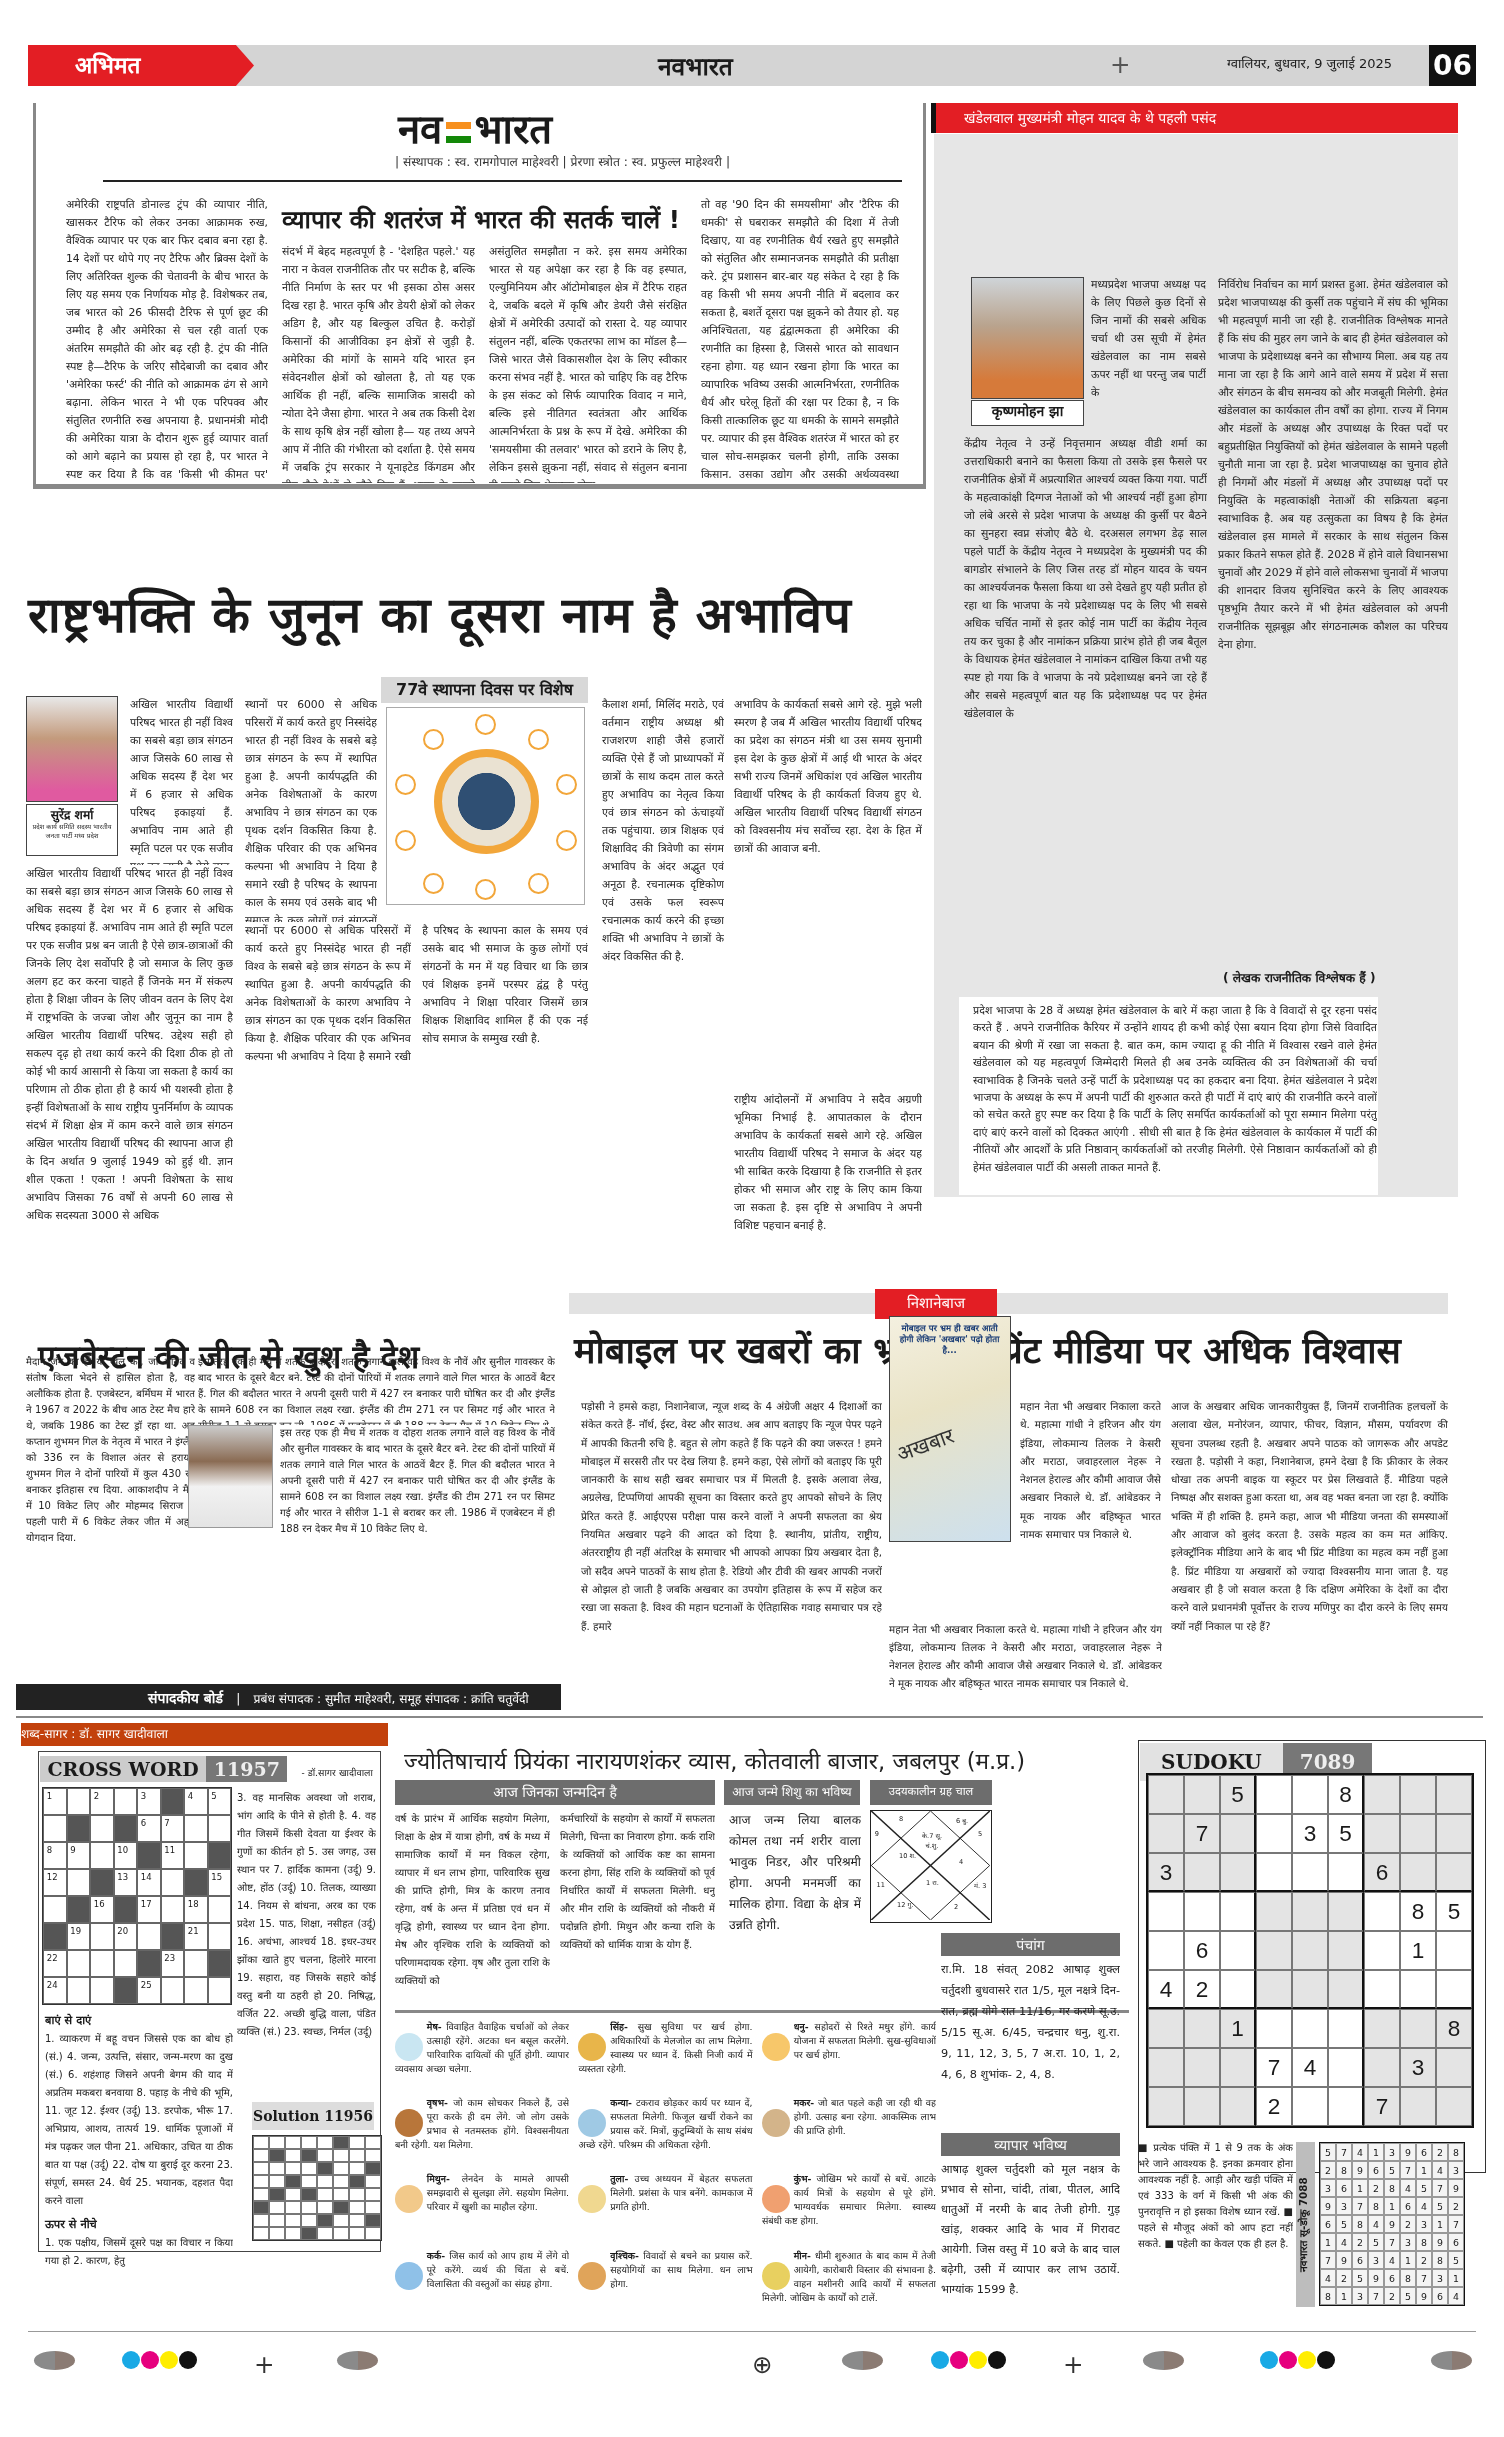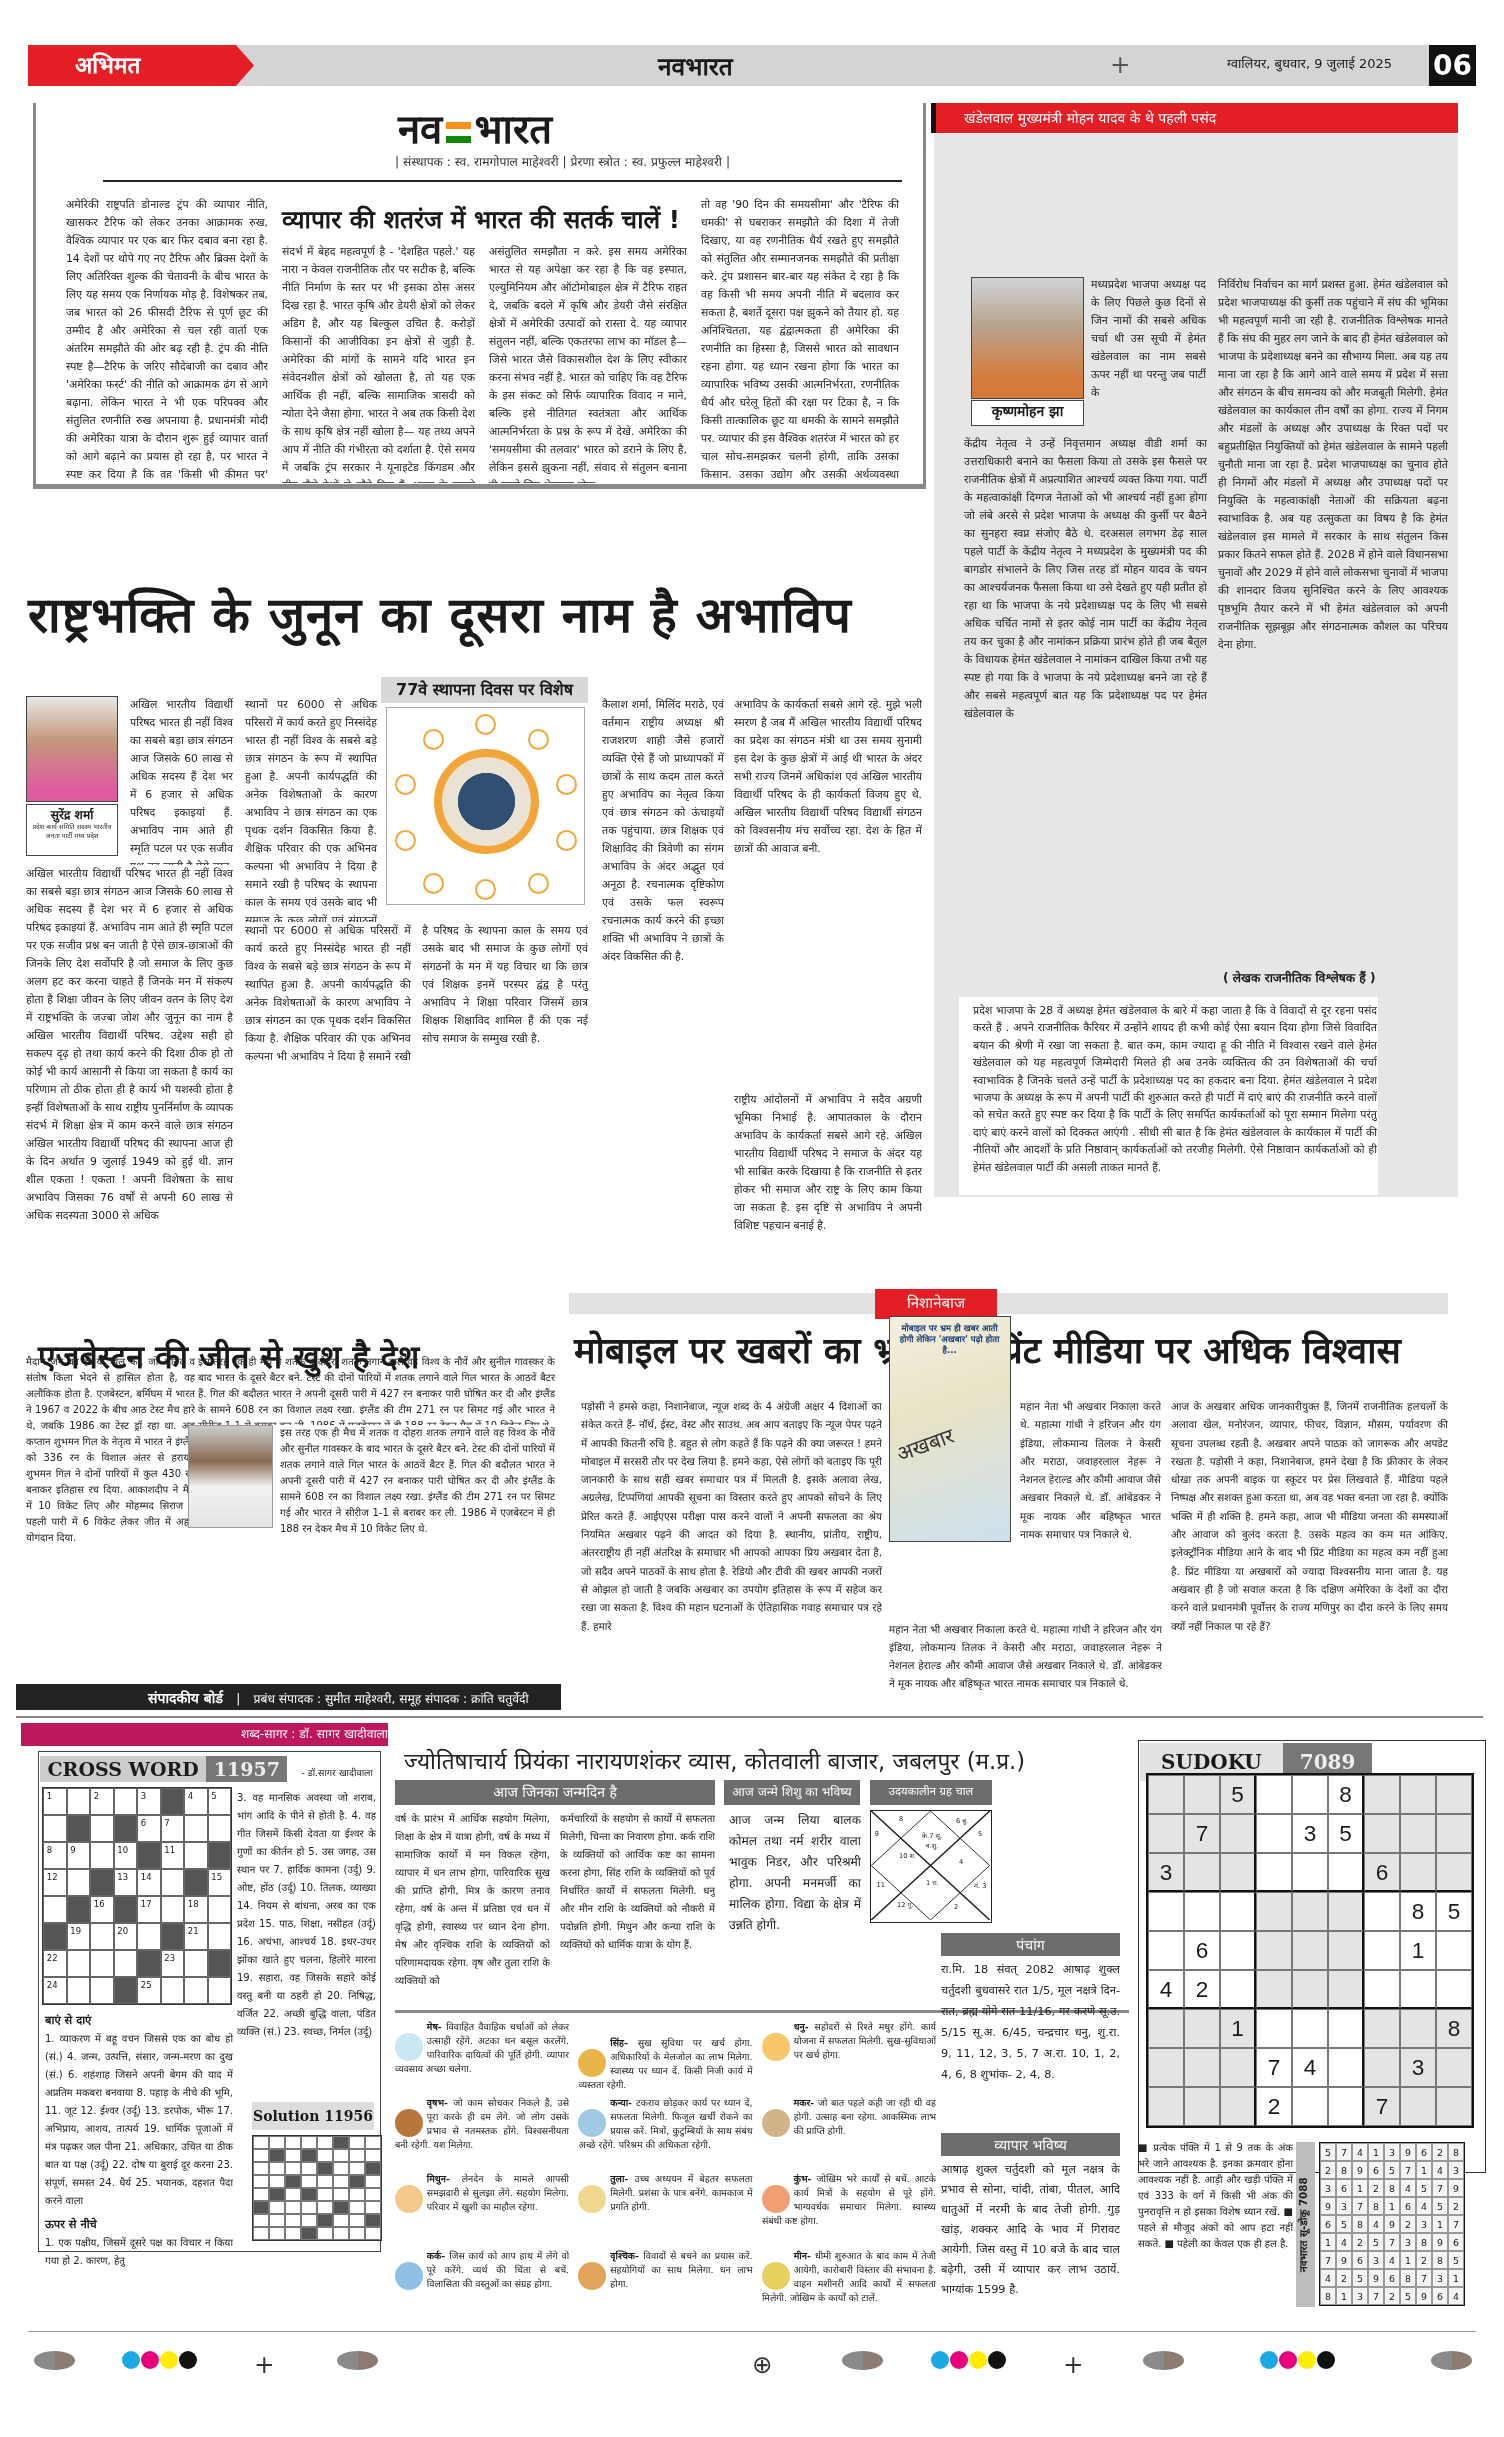--- a/index.html
+++ b/index.html
@@ -33,21 +33,21 @@
 .emblem{left:386px;top:707px;width:199px;height:198px;border:0.9px solid #aaa;background:#fff}
 .ring{left:47px;top:41px;width:105px;height:105px;border-radius:50%;border:8.5px solid #f2a63a;background:radial-gradient(circle,#2f4f73 45%,#eae2d2 46%)}
 .dot{width:21px;height:21px;border-radius:50%;border:2.8px solid #f2a63a;background:#fff}
 
 .edg-h{left:38px;top:1333px;font-size:32px;font-weight:bold}
 .nishan-bar{left:569px;top:1293px;width:879px;height:21px;background:#e2e2e2}
 .nishan-tag{left:875px;top:1289px;width:122px;height:30px;background:#e31e24;color:#fff;font-size:15px;text-align:center;line-height:28px}
 .mob-h{left:574px;top:1326px;width:875px;font-size:36px;font-weight:900;line-height:49px}
 .cartoon{left:889px;top:1316px;width:122px;height:226px;border:1.9px solid #444;background:linear-gradient(160deg,#f4f0e0 0%,#e9e3c6 40%,#cde0ee 100%)}
 .board{left:16px;top:1684px;width:545px;height:26px;background:#222;color:#fff;font-size:12.2px;padding:3.8px 0 0 132px}
-.sabd{left:21px;top:1723px;width:367px;height:22.6px;background:#be185d;color:#fff;font-size:12.2px;text-align:right;line-height:22.6px}
+.sabd{left:21px;top:1723px;width:367px;height:22.6px;background:#c2410c;color:#fff;font-size:12.2px;text-align:left;line-height:22.6px}
 .cwbox{left:38px;top:1751px;width:343px;height:501px;border:1.9px solid #444}
 .cwtitle{left:40px;top:1755px;height:28px;font-size:19px;font-weight:bold;font-family:"DejaVu Serif",serif}
 .cwgrid{left:42px;top:1787px;border:1.9px solid #333;display:grid;grid-template-columns:repeat(8,23.5px);grid-template-rows:repeat(8,27px)}
 .cwgrid div{border:0.9px solid #666;font-size:8.5px;padding:0.9px 0 0 2.8px;background:#fff}
 .cwgrid div.b{background:#555}
 .solgrid{left:252px;top:2135px;border:0.9px solid #333;display:grid;grid-template-columns:repeat(8,16px);grid-template-rows:repeat(8,13px)}
 .solgrid div{border:0.9px solid #777;background:#fff;font-size:5.6px}
 .solgrid div.b{background:#555}
 .astro-h{left:404px;top:1745px;font-size:22.6px;color:#222}
 .grayhead{background:#6d6d6d;color:#fff;font-size:14px;text-align:center;line-height:24.5px}
@@ -322,21 +322,21 @@
   <span class="abs" style="left:83px;top:92px;font-size:6.6px">2</span>
 </div>
 <div class="abs" style="left:395px;top:2010px;width:734px;height:2.8px;background:#888"></div>
 <div class="abs grayhead" style="left:941px;top:1933px;width:179px;height:22.6px">पंचांग</div>
 <div class="abs col" style="left:941px;top:1959px;width:179px;height:150px;font-size:11.3px;line-height:21px">रा.मि. 18 संवत् 2082 आषाढ़ शुक्ल चर्तुदशी बुधवासरे रात 1/5, मूल नक्षत्रे दिन-रात, ब्रह्म योगे रात 11/16, गर करणे सू.उ. 5/15 सू.अ. 6/45, चन्द्रचार धनु, शु.रा. 9, 11, 12, 3, 5, 7 अ.रा. 10, 1, 2, 4, 6, 8 शुभांक- 2, 4, 8.</div>
 <div class="abs grayhead" style="left:941px;top:2133px;width:179px;height:22.6px">व्यापार भविष्य</div>
 <div class="abs col" style="left:941px;top:2160px;width:179px;height:158px;font-size:11.3px;line-height:20px">आषाढ़ शुक्ल चर्तुदशी को मूल नक्षत्र के प्रभाव से सोना, चांदी, तांबा, पीतल, आदि धातुओं में नरमी के बाद तेजी होगी. गुड़ खांड़, शक्कर आदि के भाव में गिरावट आयेगी. जिस वस्तु में 10 बजे के बाद चाल बढ़ेगी, उसी में व्यापार कर लाभ उठायें. भाग्यांक 1599 है.</div>
 
 <div id="signs" class="abs" style="left:395px;top:2020px;width:541px;height:301px;display:grid;grid-template-columns:repeat(3,1fr);grid-template-rows:repeat(4,1fr);gap:3.8px 9.4px">
     <div style="font-size: 9.4px; line-height: 14px; text-align: justify; overflow: hidden;"><b>मेष- </b><span style="float: left; width: 28px; height: 28px; border-radius: 50%; margin: 13px 3.8px 0px 0px; background: rgb(201, 230, 242);"></span><span>विवाहित वैवाहिक चर्चाओं को लेकर उत्साही रहेंगे. अटका धन बसूल करलेंगे. पारिवारिक दायित्वों की पूर्ति होगी. व्यापार व्यवसाय अच्छा चलेगा.</span></div>
-    <div style="font-size: 9.4px; line-height: 14px; text-align: justify; overflow: hidden; margin-top: 16px;"><b>सिंह- </b><span style="float: left; width: 28px; height: 28px; border-radius: 50%; margin: 13px 3.8px 0px 0px; background: rgb(232, 181, 74);"></span><span>सुख सुविधा पर खर्च होगा. अधिकारियों के मेलजोल का लाभ मिलेगा. स्वास्थ्य पर ध्यान दें. किसी निजी कार्य में व्यस्तता रहेगी.</span></div>
+    <div style="font-size: 9.4px; line-height: 14px; text-align: justify; overflow: hidden;"><b>सिंह- </b><span style="float: left; width: 28px; height: 28px; border-radius: 50%; margin: 13px 3.8px 0px 0px; background: rgb(232, 181, 74);"></span><span>सुख सुविधा पर खर्च होगा. अधिकारियों के मेलजोल का लाभ मिलेगा. स्वास्थ्य पर ध्यान दें. किसी निजी कार्य में व्यस्तता रहेगी.</span></div>
     <div style="font-size: 9.4px; line-height: 14px; text-align: justify; overflow: hidden;"><b>धनु- </b><span style="float: left; width: 28px; height: 28px; border-radius: 50%; margin: 13px 3.8px 0px 0px; background: rgb(247, 199, 106);"></span><span>सहोदरों से रिश्ते मधुर होंगे. कार्य योजना में सफलता मिलेगी. सुख-सुविधाओं पर खर्च होगा.</span></div>
     <div style="font-size: 9.4px; line-height: 14px; text-align: justify; overflow: hidden;"><b>वृषभ- </b><span style="float: left; width: 28px; height: 28px; border-radius: 50%; margin: 13px 3.8px 0px 0px; background: rgb(184, 118, 58);"></span><span>जो काम सोचकर निकले हैं, उसे पूरा करके ही दम लेंगे. जो लोग उसके प्रभाव से नतमस्तक होंगे. विश्वसनीयता बनी रहेगी. यश मिलेगा.</span></div>
     <div style="font-size: 9.4px; line-height: 14px; text-align: justify; overflow: hidden;"><b>कन्या- </b><span style="float: left; width: 28px; height: 28px; border-radius: 50%; margin: 13px 3.8px 0px 0px; background: rgb(159, 201, 228);"></span><span>टकराव छोड़कर कार्य पर ध्यान दें, सफलता मिलेगी. फिजूल खर्ची रोकने का प्रयास करें. मित्रों, कुटुम्बियों के साथ संबंध अच्छे रहेंगे. परिश्रम की अधिकता रहेगी.</span></div>
     <div style="font-size: 9.4px; line-height: 14px; text-align: justify; overflow: hidden;"><b>मकर- </b><span style="float: left; width: 28px; height: 28px; border-radius: 50%; margin: 13px 3.8px 0px 0px; background: rgb(211, 180, 138);"></span><span>जो बात पहले कही जा रही थी वह होगी. उत्साह बना रहेगा. आकस्मिक लाभ की प्राप्ति होगी.</span></div>
     <div style="font-size: 9.4px; line-height: 14px; text-align: justify; overflow: hidden;"><b>मिथुन- </b><span style="float: left; width: 28px; height: 28px; border-radius: 50%; margin: 13px 3.8px 0px 0px; background: rgb(242, 201, 138);"></span><span>लेनदेन के मामले आपसी समझदारी से सुलझा लेंगे. सहयोग मिलेगा. परिवार में खुशी का माहौल रहेगा.</span></div>
     <div style="font-size: 9.4px; line-height: 14px; text-align: justify; overflow: hidden;"><b>तुला- </b><span style="float: left; width: 28px; height: 28px; border-radius: 50%; margin: 13px 3.8px 0px 0px; background: rgb(240, 216, 144);"></span><span>उच्च अध्ययन में बेहतर सफलता मिलेगी. प्रशंसा के पात्र बनेंगे. कामकाज में प्रगति होगी.</span></div>
     <div style="font-size: 9.4px; line-height: 14px; text-align: justify; overflow: hidden;"><b>कुंभ- </b><span style="float: left; width: 28px; height: 28px; border-radius: 50%; margin: 13px 3.8px 0px 0px; background: rgb(240, 160, 112);"></span><span>जोखिम भरे कार्यों से बचें. आटके कार्य मित्रों के सहयोग से पूरे होंगे. भाग्यवर्धक समाचार मिलेगा. स्वास्थ्य संबंधी कष्ट होगा.</span></div>
     <div style="font-size: 9.4px; line-height: 14px; text-align: justify; overflow: hidden;"><b>कर्क- </b><span style="float: left; width: 28px; height: 28px; border-radius: 50%; margin: 13px 3.8px 0px 0px; background: rgb(143, 193, 232);"></span><span>जिस कार्य को आप हाथ में लेंगे वो पूरे करेंगे. व्यर्थ की चिंता से बचें. विलासिता की वस्तुओं का संग्रह होगा.</span></div>
     <div style="font-size: 9.4px; line-height: 14px; text-align: justify; overflow: hidden;"><b>वृश्चिक- </b><span style="float: left; width: 28px; height: 28px; border-radius: 50%; margin: 13px 3.8px 0px 0px; background: rgb(224, 164, 90);"></span><span>विवादों से बचने का प्रयास करें. सहयोगियों का साथ मिलेगा. धन लाभ होगा.</span></div>
     <div style="font-size: 9.4px; line-height: 14px; text-align: justify; overflow: hidden;"><b>मीन- </b><span style="float: left; width: 28px; height: 28px; border-radius: 50%; margin: 13px 3.8px 0px 0px; background: rgb(232, 208, 96);"></span><span>धीमी शुरुआत के बाद काम में तेजी आयेगी, कारोबारी विस्तार की संभावना है. वाहन मशीनरी आदि कार्यों में सफलता मिलेगी. जोखिम के कार्यों को टालें.</span></div>

